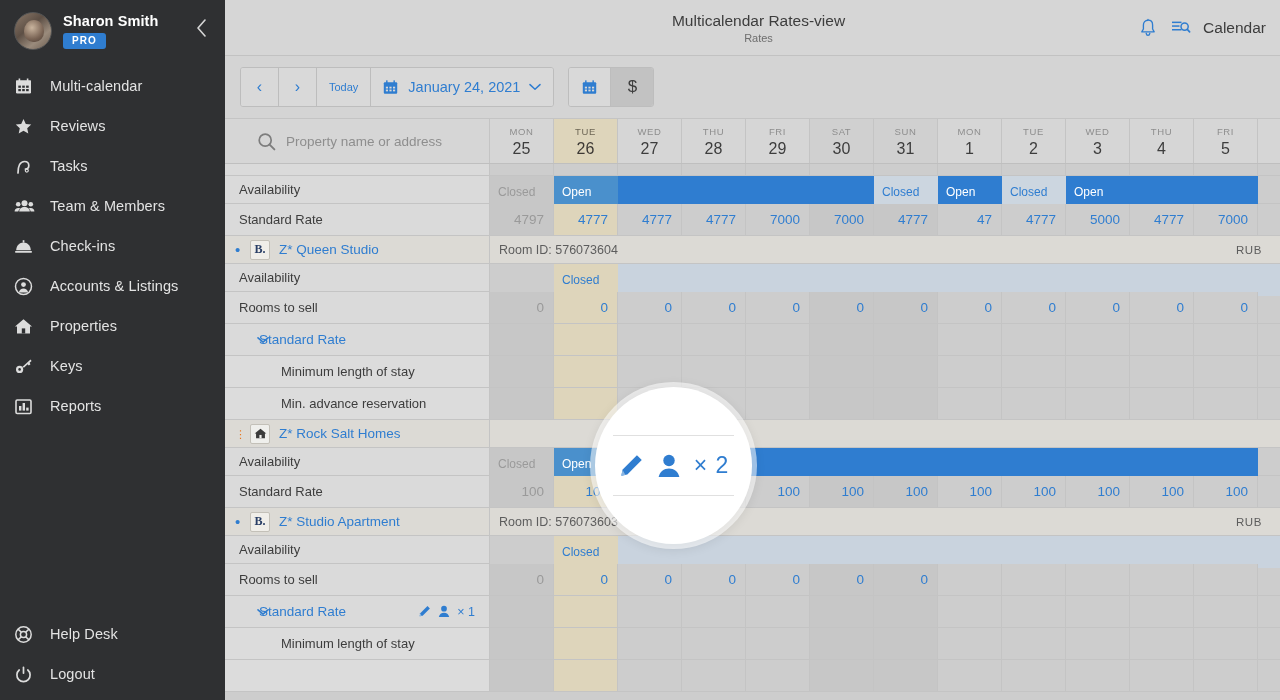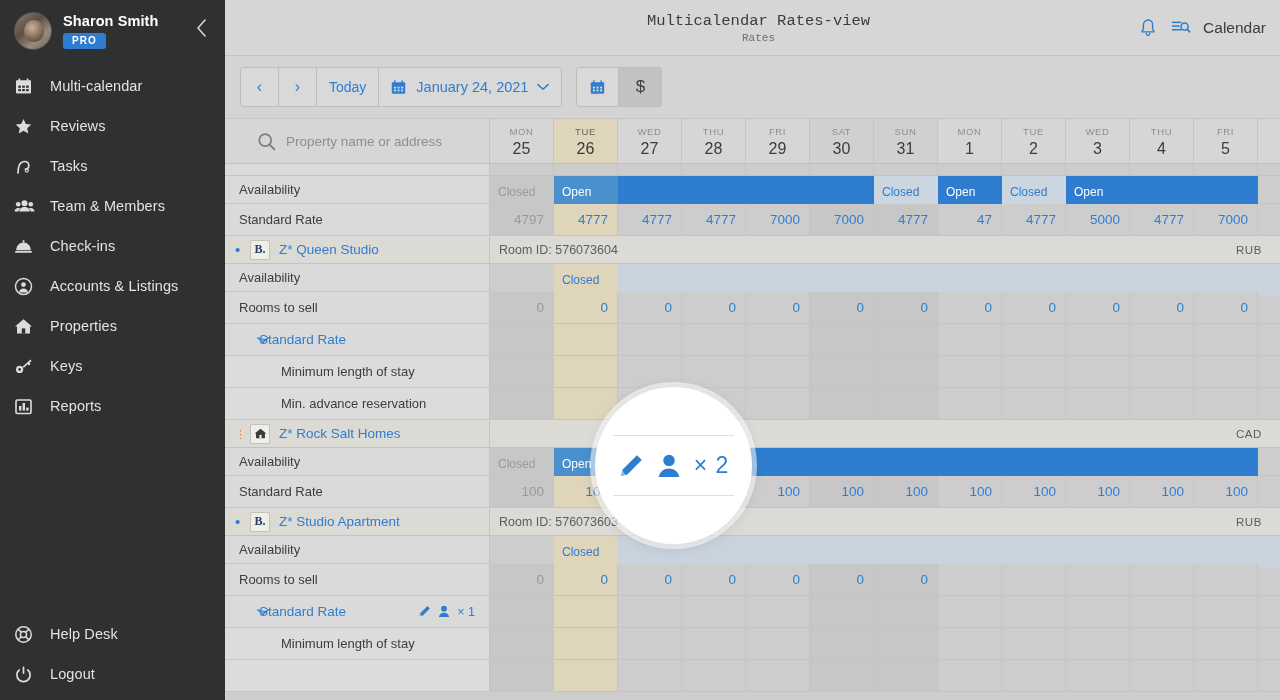--- a/index.html
+++ b/index.html
@@ -51,21 +51,21 @@
   .sb-label { font-size: 14.5px; margin-left: 6px; letter-spacing: .1px; }
   .sb-bottom { position: absolute; bottom: 6px; left: 0; right: 0; }
 
   
   .main { flex: 1 1 auto; height: 700px; background: #d4d4d4; display: flex; flex-direction: column; position: relative; }
 
   .topbar {
     height: 56px; background: #d6d6d6; border-bottom: 1px solid #c2c2c2;
     display: flex; align-items: center; position: relative; flex: 0 0 56px;
   }
-  .topbar-center { position: absolute; left: 12px; right: 0; text-align: center; font-family: Liberation Mono, monospace; }
+  .topbar-center { position: absolute; left: 12px; right: 0; text-align: center; }
   .tb-title { font-size: 15.5px; color: #3d3d3d; line-height: 20px; }
   .tb-sub { font-size: 11px; color: #6e6e6e; margin-top: 1px; }
   .topbar-right {
     position: absolute; right: 14px; display: flex; align-items: center; gap: 14px;
   }
   .bell { color: #2f7dd0; cursor: pointer; display:flex; }
   .cal-btn { display: flex; align-items: center; gap: 12px; cursor: pointer; }
   .cal-btn-lbl { font-size: 15.5px; color: #3d3d3d; }
 
   .toolbar {
@@ -73,21 +73,21 @@
     padding: 0 0 0 15px; gap: 14px; flex: 0 0 62px;
   }
   .btn-group { display: flex; height: 40px; border: 1px solid #bdbdbd; border-radius: 3px; overflow: hidden; background: #d9d9d9; }
   .bg-cell {
     display: flex; align-items: center; justify-content: center;
     border-right: 1px solid #bdbdbd; cursor: pointer; color: #2f7dd0;
     background: #d9d9d9; font-size: 14px; padding: 0 12px;
   }
   .bg-cell:last-child { border-right: none; }
   .bg-arrow { width: 38px; padding: 0; font-size: 16px; }
-  .bg-today { font-size: 14px; text-align: right; }
+  .bg-today { font-size: 11px; text-align: right; }
   .bg-date { gap: 9px; padding: 0 12px 0 11px; }
   .bg-date-lbl { font-size: 14.5px; white-space: nowrap; }
   .bg-cell.active { background: #c2c2c2; color: #3d3d3d; }
   .bg-dollar { font-size: 17px; width: 42px; padding: 0; }
   .bg-calico { width: 42px; padding: 0; }
 
   
   .grid-wrap { flex: 1 1 auto; position: relative; overflow: hidden; background: #cdcdcd; }
 
   .grid-head {
@@ -639,23 +639,20 @@
           <div class="rlabel">
             <span class="prop-dot orange">⋮</span>
             <span class="logo-badge house">
               <svg width="13" height="13" viewBox="0 0 19 19">
                   <path d="M9.5 2.4 L18 9.6 L16 9.6 L16 16.4 L3 16.4 L3 9.6 L1 9.6 z" fill="#3b3b3b"></path>
                   <rect x="7.9" y="11.6" width="3.2" height="4.8" fill="#efefec"></rect>
                 </svg>
             </span>
             <span class="prop-name">Z* Rock Salt Homes</span>
           </div>
-          <div class="prop-cells">
-            <span class="currency">CAD</span>
-          </div>
         </div>
         <div class="row avail">
           <div class="rlabel">Availability</div>
           <div class="av-track" id="availRock">
               <div class="av-seg av-closed past" style="width: 64px; flex: 0 0 64px;">Closed</div>
               <div class="av-seg av-open lead" style="width: 64px; flex: 0 0 64px;">Open</div>
               <div class="av-seg av-open" style="width: 640px; flex: 0 0 640px;"></div>
             </div>
         </div>
         <div class="row rate">

